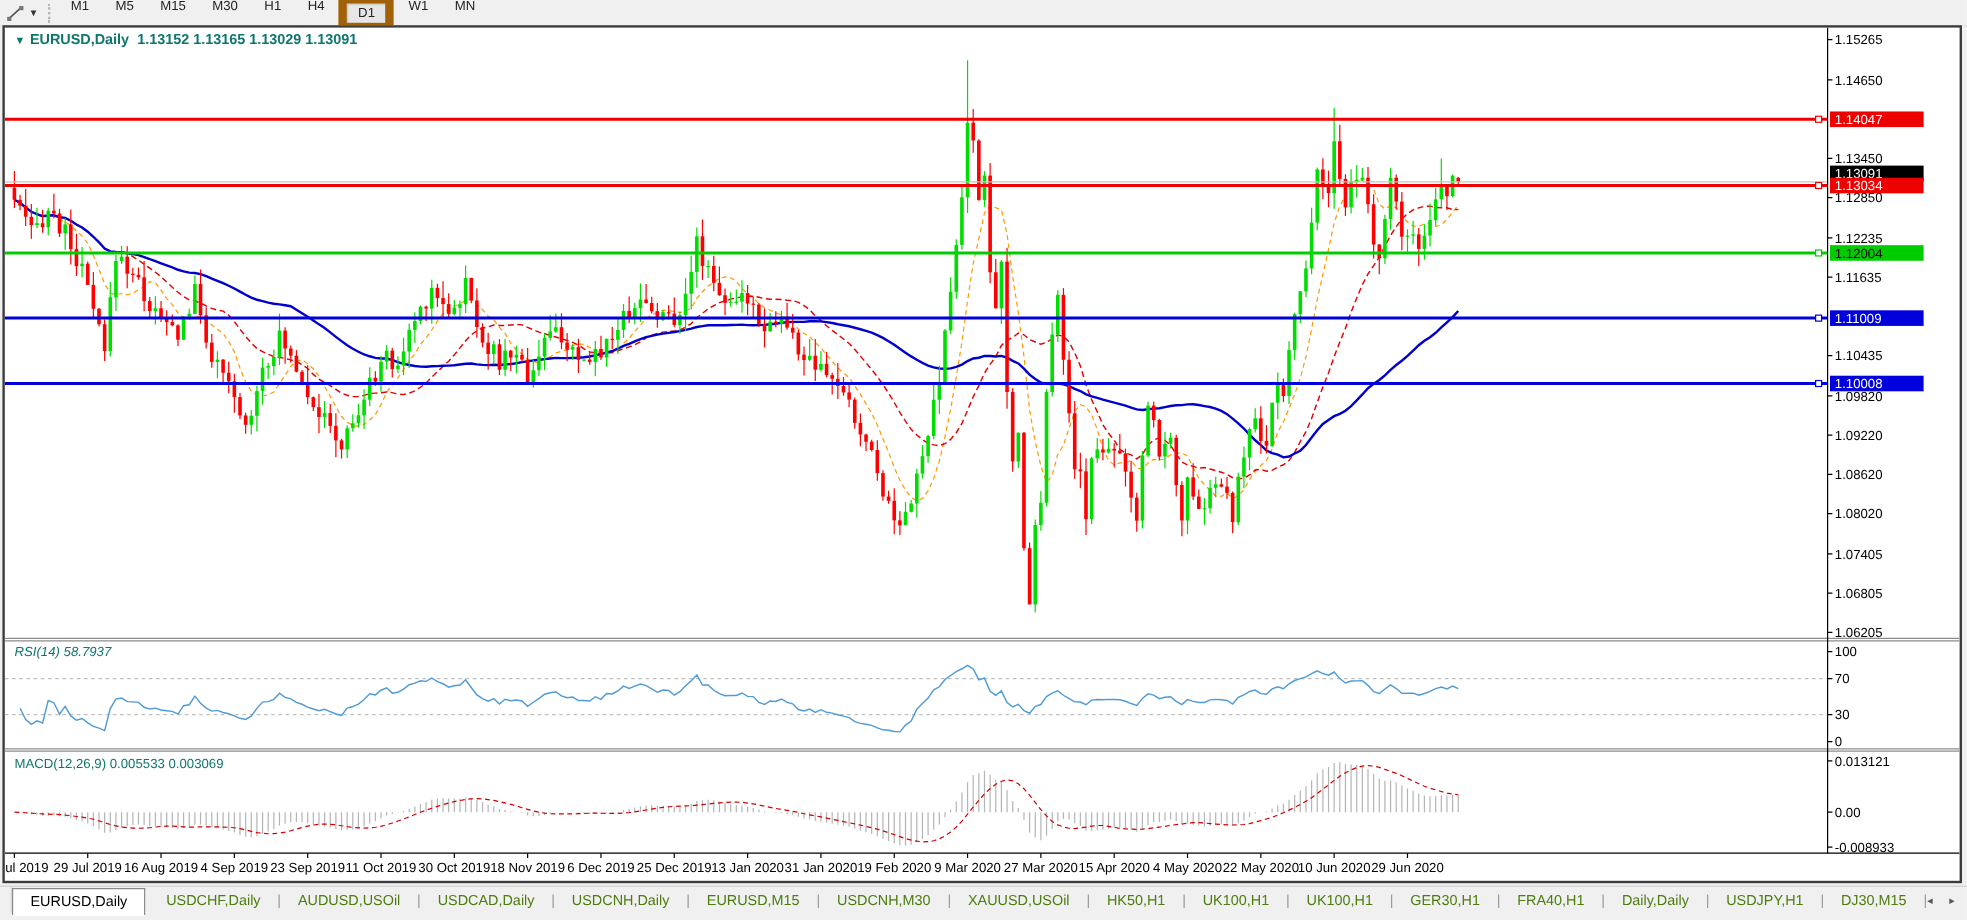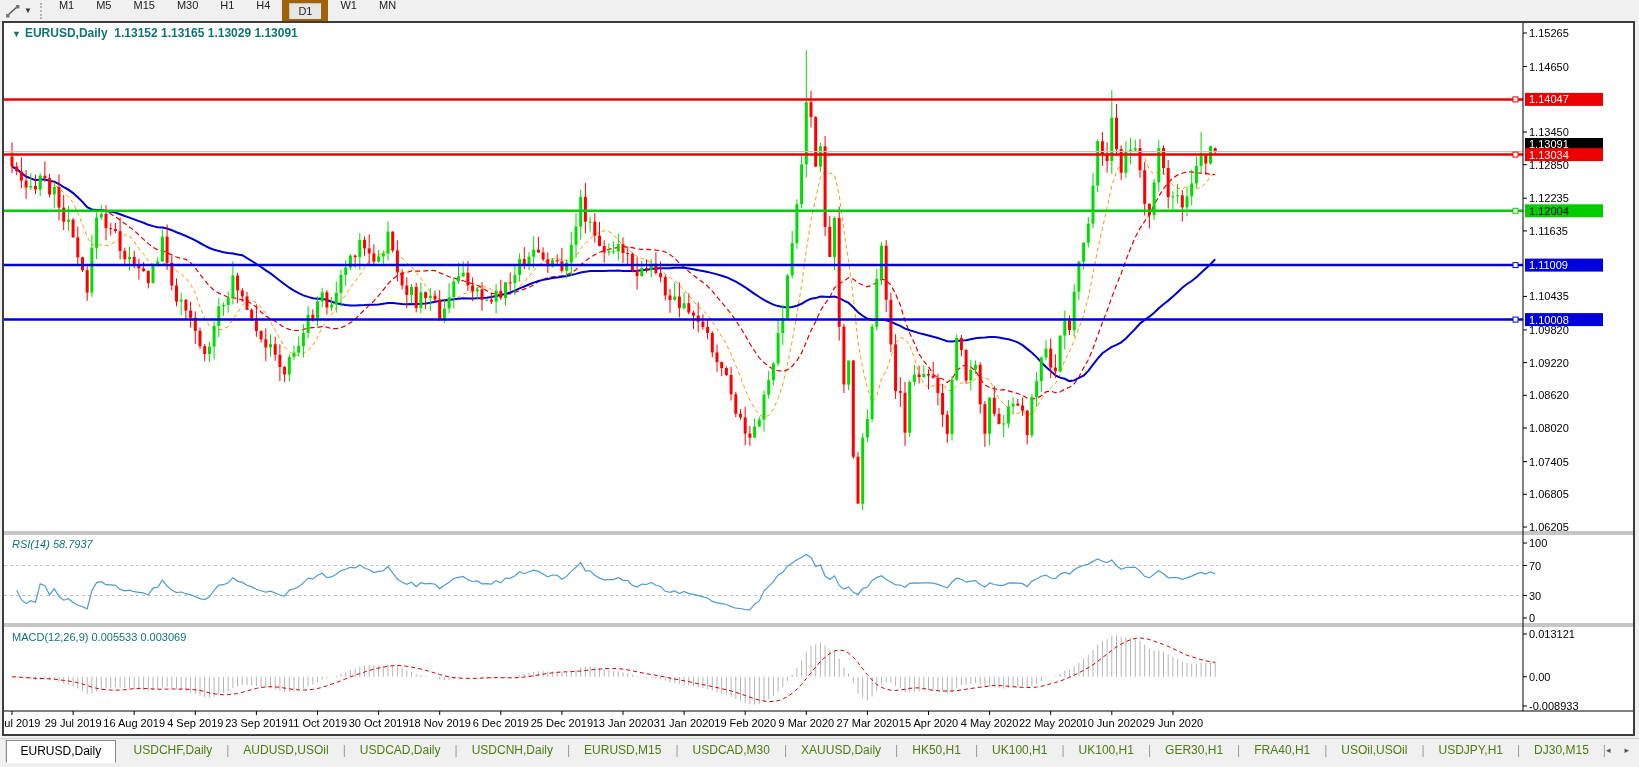--- a/index.html
+++ b/index.html
@@ -1006,35 +1006,35 @@
       <div class="tab">USDCHF,Daily</div>
       <div class="tab-sep">|</div>
       <div class="tab">AUDUSD,USOil</div>
       <div class="tab-sep">|</div>
       <div class="tab">USDCAD,Daily</div>
       <div class="tab-sep">|</div>
       <div class="tab">USDCNH,Daily</div>
       <div class="tab-sep">|</div>
       <div class="tab">EURUSD,M15</div>
       <div class="tab-sep">|</div>
-      <div class="tab">USDCAD,M30</div>
-      <div class="tab-sep">|</div>
-      <div class="tab">XAUUSD,Daily</div>
+      <div class="tab">USDCNH,M30</div>
+      <div class="tab-sep">|</div>
+      <div class="tab">XAUUSD,USOil</div>
       <div class="tab-sep">|</div>
       <div class="tab">HK50,H1</div>
       <div class="tab-sep">|</div>
       <div class="tab">UK100,H1</div>
       <div class="tab-sep">|</div>
       <div class="tab">UK100,H1</div>
       <div class="tab-sep">|</div>
       <div class="tab">GER30,H1</div>
       <div class="tab-sep">|</div>
       <div class="tab">FRA40,H1</div>
       <div class="tab-sep">|</div>
-      <div class="tab">USOil,USOil</div>
+      <div class="tab">Daily,Daily</div>
       <div class="tab-sep">|</div>
       <div class="tab">USDJPY,H1</div>
       <div class="tab-sep">|</div>
       <div class="tab">DJ30,M15</div>
       <div class="tab-sep">|</div>
     </div>
   <div id="tab-scroll">
     <span>◂</span>
     <span>▸</span>
   </div>

